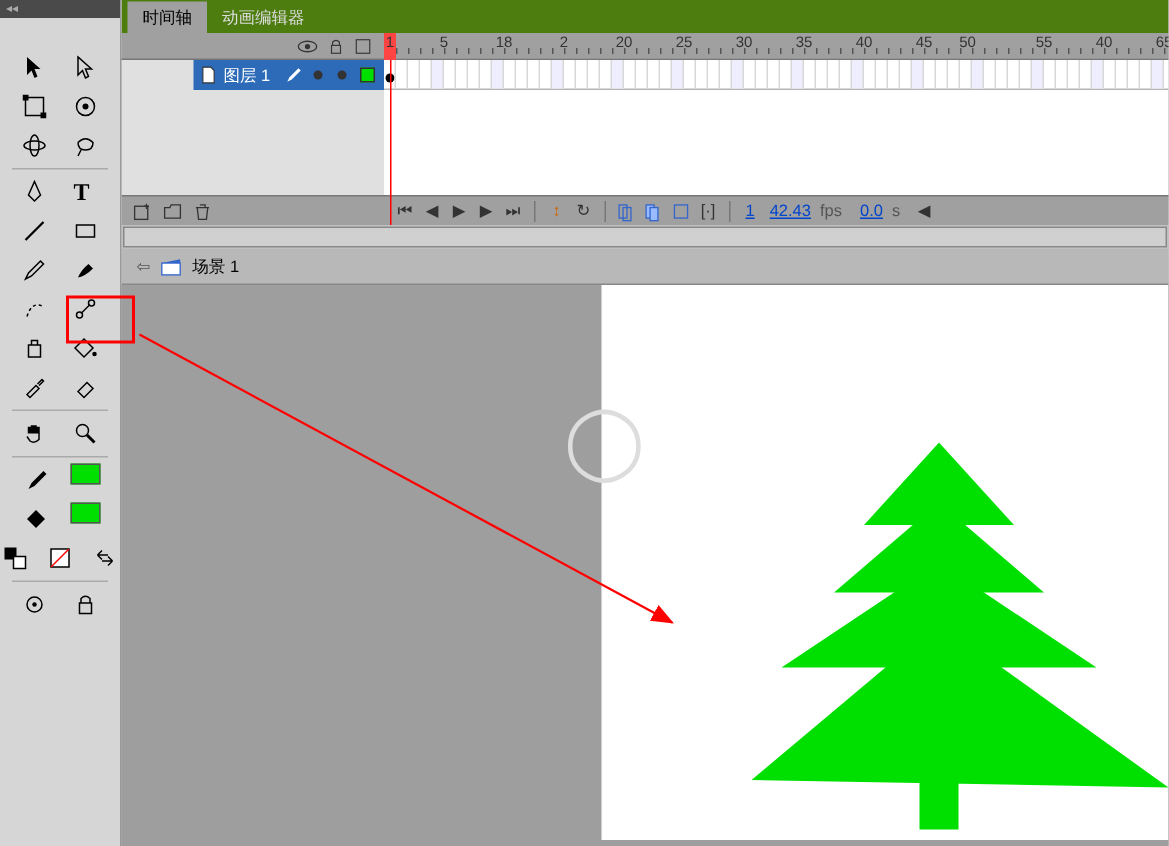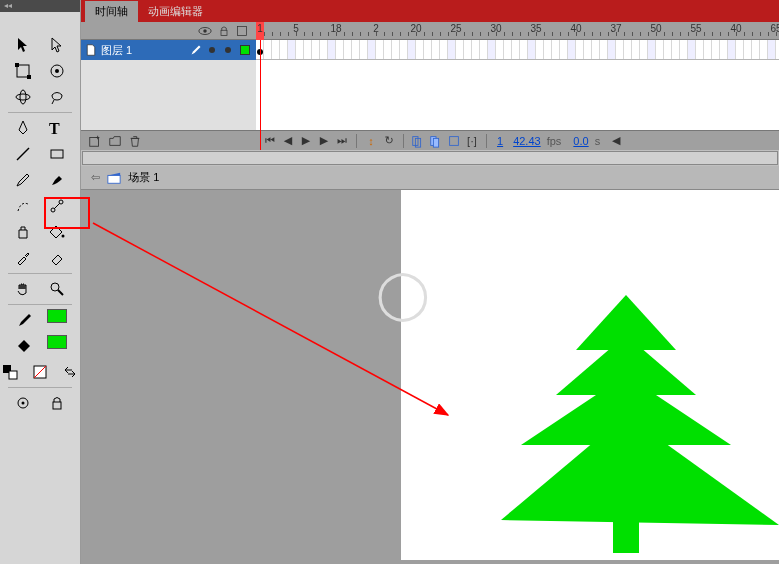--- a/index.html
+++ b/index.html
@@ -16,37 +16,37 @@
 .swatch { width: 20px; height: 14px; border: 1px solid #555; }
 .swatch.green { background: #00e000; }
 .tools-sep { height: 1px; background: #aaa; margin: 4px 8px; }
 
 .highlight-box { position: absolute; border: 2px solid #ff0000; z-index: 10; pointer-events: none; }
 
 
 .main { flex: 1; display: flex; flex-direction: column; background: #a0a0a0; }
 
 
-.panel-tabs { height: 22px; background: #b91c1c; display: flex; align-items: flex-end; padding-left: 4px; }
+.panel-tabs { height: 22px; background: #4d7c0f; display: flex; align-items: flex-end; padding-left: 4px; }
 .panel-tab { padding: 3px 10px; color: #ddd; font-size: 11px; cursor: pointer; }
 .panel-tab.active { background: #a0a0a0; color: #000; }
 
 
 .timeline-header { height: 18px; background: #a0a0a0; display: flex; position: relative; border-bottom: 1px solid #777; }
 .timeline-controls-left { width: 175px; display: flex; align-items: center; justify-content: flex-end; gap: 6px; padding-right: 8px; }
 .timeline-ruler { flex: 1; position: relative; background: #a0a0a0; }
 .ruler-marks { position: relative; height: 100%; }
 .ruler-tick { position: absolute; top: 10px; width: 1px; height: 4px; background: #555; }
 .ruler-num { position: absolute; top: 1px; font-size: 10px; color: #333; transform: translateX(-50%); }
 .playhead-marker { position: absolute; top: 0; width: 8px; height: 18px; background: #ff4444; left: 0; }
 
 
 .layers-area { display: flex; height: 90px; background: #e8e8e8; }
 .layers-left { width: 175px; background: #e0e0e0; }
-.layer-row { height: 20px; background: #2d6bb8; color: #fff; display: flex; align-items: center; padding: 0 4px; gap: 4px; }
+.layer-row { height: 20px; background: #2d6bb8; color: #fff; display: flex; align-items: center; padding: 0 4px; gap: 4px; margin-left: 48px; }
 .layer-name { flex: 1; font-size: 11px; }
 .layer-dot { width: 6px; height: 6px; border-radius: 50%; background: #333; margin: 0 3px; }
 .layer-square { width: 10px; height: 10px; border: 1px solid #333; background: #00e000; margin: 0 2px; }
 .frames-area { flex: 1; background: #fff; position: relative; }
 .frame-row { height: 20px; background: #fff; border-bottom: 1px solid #b5b5b5; position: relative; }
 .frame-cell { position: absolute; top: 0; width: 8px; height: 19px; border-right: 1px solid #d8d8d8; }
 .keyframe { position: absolute; top: 3px; left: 0; width: 8px; height: 16px; }
 .keyframe::before { content: ""; position: absolute; width: 6px; height: 6px; background: #000; border-radius: 50%; top: 6px; left: 1px; }
 .playhead-line { position: absolute; top: 0; left: 4px; width: 1px; height: 110px; background: #ff0000; z-index: 5; }
 
@@ -300,22 +300,22 @@
         <div class="ruler-marks" id="ruler-marks">
             <div class="ruler-num" style="left: 4px;">1</div>
             <div class="ruler-num" style="left: 40px;">5</div>
             <div class="ruler-num" style="left: 80px;">18</div>
             <div class="ruler-num" style="left: 120px;">2</div>
             <div class="ruler-num" style="left: 160px;">20</div>
             <div class="ruler-num" style="left: 200px;">25</div>
             <div class="ruler-num" style="left: 240px;">30</div>
             <div class="ruler-num" style="left: 280px;">35</div>
             <div class="ruler-num" style="left: 320px;">40</div>
-            <div class="ruler-num" style="left: 360px;">37</div>
-            <div class="ruler-num" style="left: 400px;">50</div>
+            <div class="ruler-num" style="left: 360px;">45</div>
+            <div class="ruler-num" style="left: 389px;">50</div>
             <div class="ruler-num" style="left: 440px;">55</div>
             <div class="ruler-num" style="left: 480px;">40</div>
             <div class="ruler-num" style="left: 520px;">65</div>
             <div class="ruler-tick" style="left: 8px;"></div>
             <div class="ruler-tick" style="left: 16px;"></div>
             <div class="ruler-tick" style="left: 24px;"></div>
             <div class="ruler-tick" style="left: 32px;"></div>
             <div class="ruler-tick" style="left: 40px;"></div>
             <div class="ruler-tick" style="left: 48px;"></div>
             <div class="ruler-tick" style="left: 56px;"></div>

